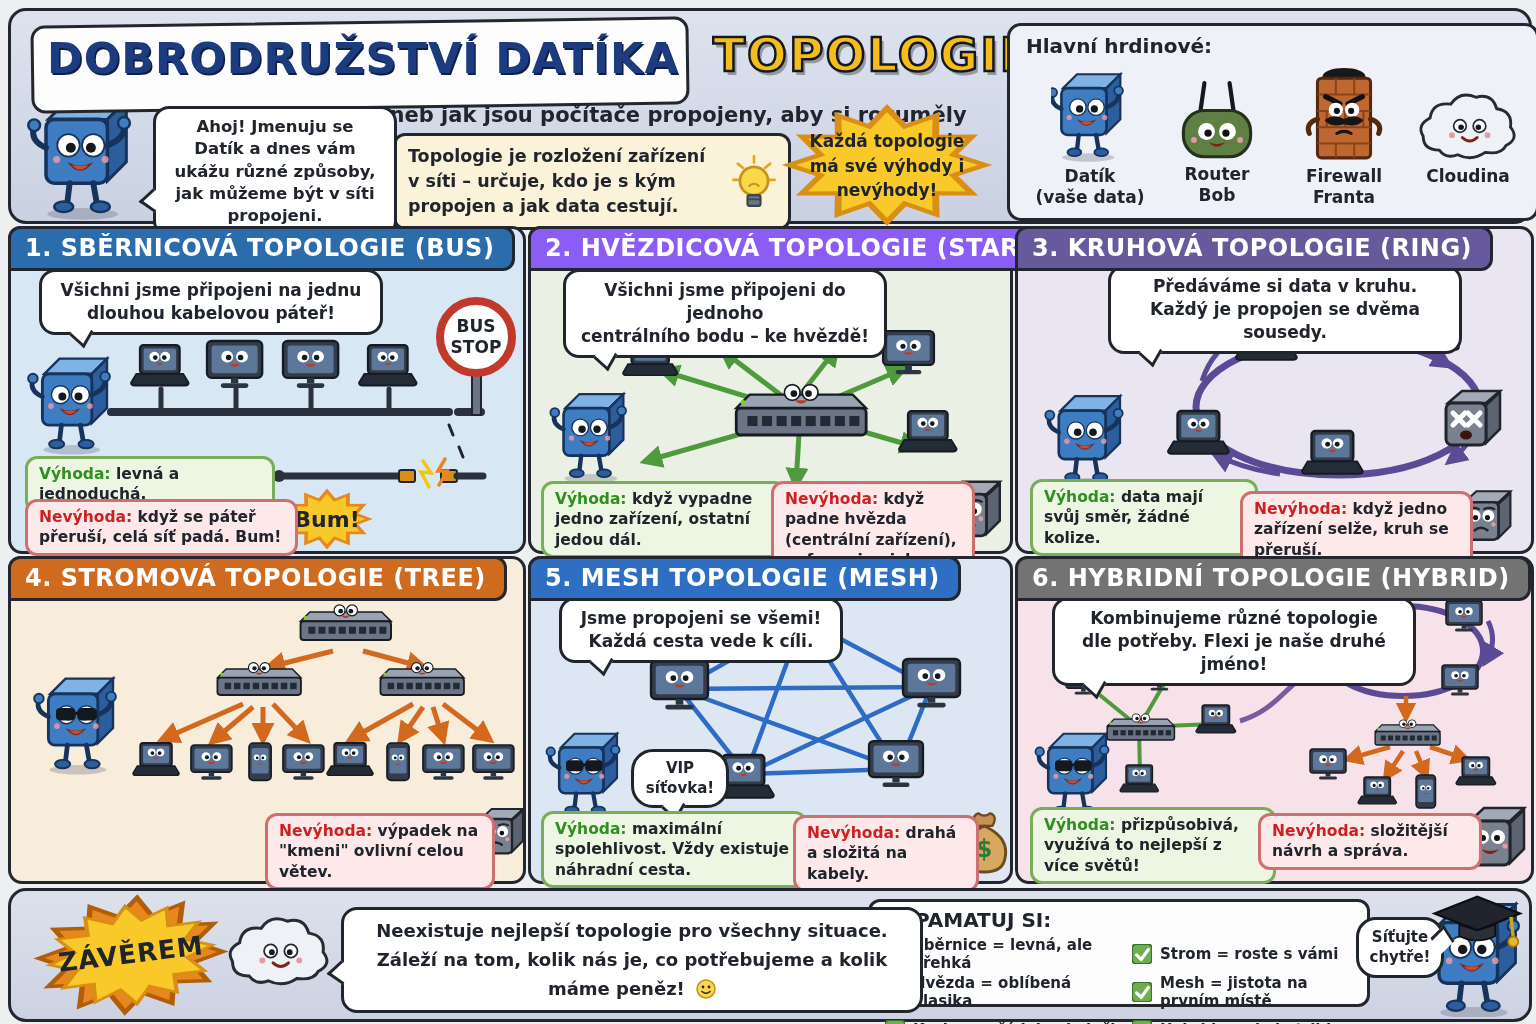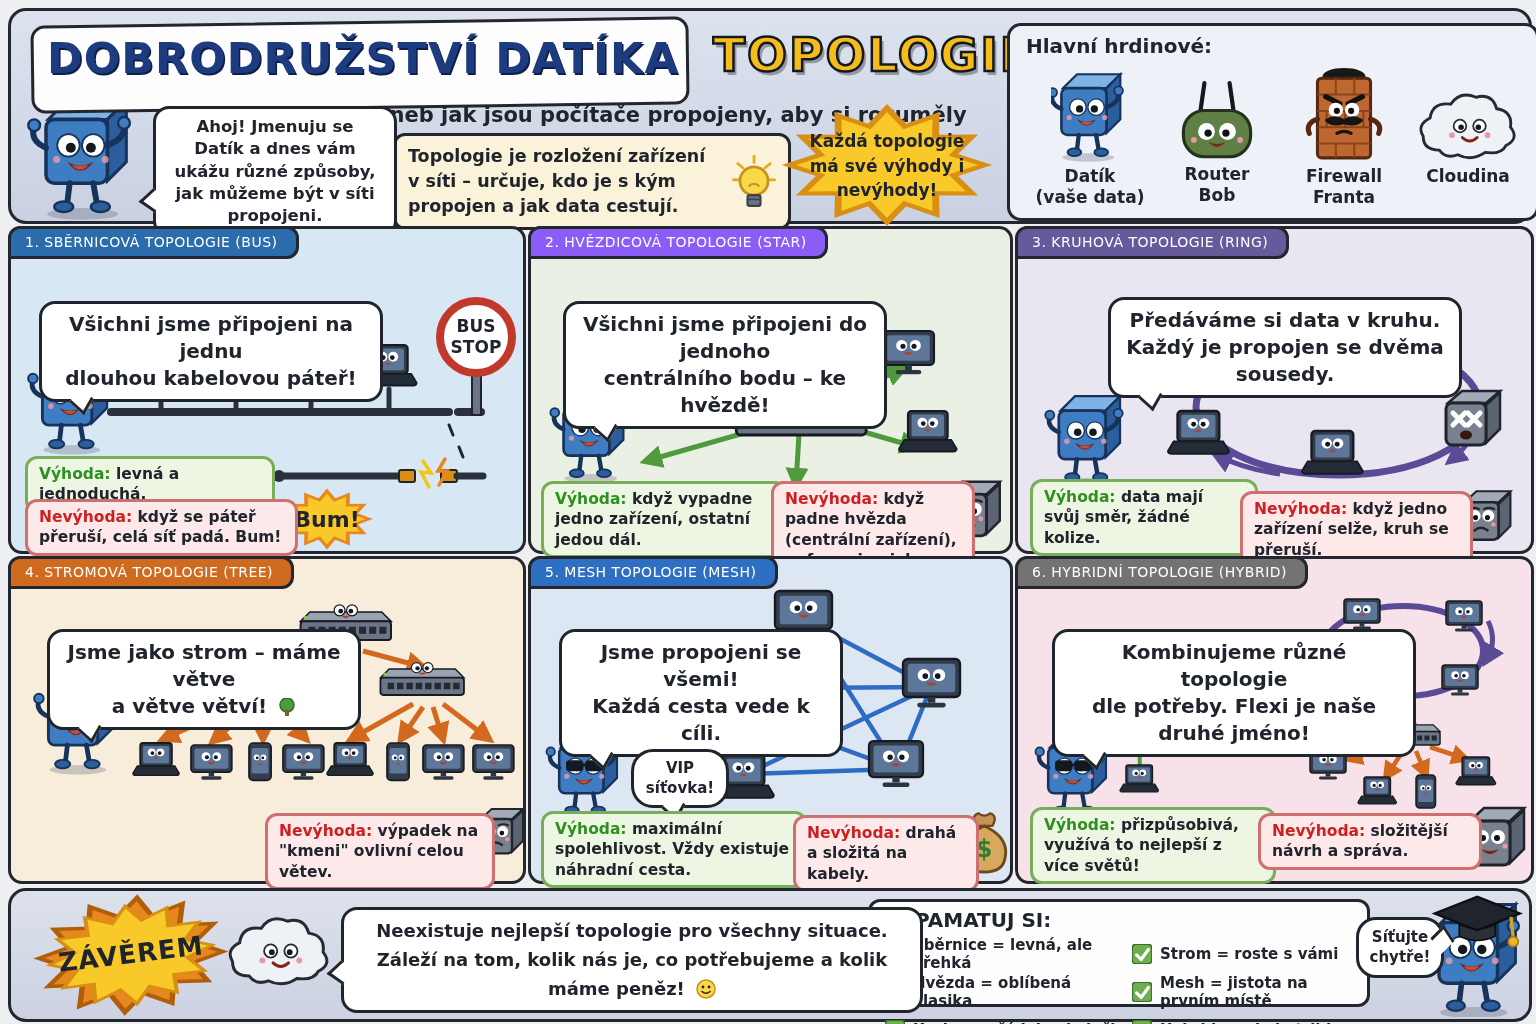--- a/index.html
+++ b/index.html
@@ -46,25 +46,25 @@
   
   .panel{position:absolute;border:3.5px solid #23262e;border-radius:14px;z-index:1;}
   .p1{left:8px;  top:226px;width:512px;height:322px;background:#d8e7f4;}
   .p2{left:528px;top:226px;width:479px;height:322px;background:#ebf0e4;}
   .p3{left:1015px;top:226px;width:513px;height:322px;background:#eae6f1;}
   .p4{left:8px;  top:556px;width:512px;height:322px;background:#f8ecda;}
   .p5{left:528px;top:556px;width:479px;height:322px;background:#dde7f3;}
   .p6{left:1015px;top:556px;width:513px;height:322px;background:#f7e2e9;}
   .ph{position:absolute;left:-3px;top:-3px;display:inline-block;padding:5px 18px 6px 14px;
       border:3px solid #23262e;border-radius:12px 12px 12px 0;color:#fff;
-      font-size:14px;font-weight:400;letter-spacing:.5px;z-index:7;white-space:nowrap;}
+      font-size:24px;font-weight:700;letter-spacing:.5px;z-index:7;white-space:nowrap;}
   .h1{background:#2a6cac;} .h2{background:#8b5cf6;} .h3{background:#665a9d;}
   .h4{background:#cf6b1e;} .h5{background:#2e6fc4;} .h6{background:#737373;}
   .diag{position:absolute;left:0;top:0;width:100%;height:100%;z-index:2;}
-  .pbubble{font-size:20px;margin-top:32px;}
+  .pbubble{font-size:17px;}
 
   
   .footband{left:8px;top:888px;width:1518px;height:128px;background:linear-gradient(180deg,#dde1ec,#ccd2e2);
            border:3.5px solid #23262e;border-radius:18px;z-index:1;}
   .star-zav{position:absolute;left:22px;top:4px;width:196px;height:120px;transform:rotate(-7deg);}
   .star-zav .startext{position:absolute;left:20px;top:44px;width:156px;text-align:center;
            font-size:26px;font-weight:900;letter-spacing:1px;}
   .foot-bubble{left:330px;top:16px;width:548px;font-size:18px;line-height:1.6;}
   .foot-bubble:after{left:-12px;bottom:28px;transform:rotate(35deg) skewX(-12deg);}
   .memo{position:absolute;left:857px;top:8px;width:502px;height:108px;background:#fdfdfd;
@@ -498,30 +498,20 @@
         <use href="#phn" transform="translate(238,184) scale(0.85)"></use>
         <use href="#mon" transform="translate(272,186) scale(0.68)"></use>
         <use href="#lap" transform="translate(316,184) scale(0.72)"></use>
         <use href="#phn" transform="translate(376,184) scale(0.85)"></use>
         <use href="#mon" transform="translate(412,186) scale(0.68)"></use>
         <use href="#mon" transform="translate(462,186) scale(0.68)"></use>
       </g>
       <use href="#dtkc" transform="translate(26,112) scale(0.95)"></use>
       <use href="#sadc" transform="translate(462,246) scale(0.78)"></use>
     </svg>
-    <div class="bubble pbubble" style="left:36px;top:38px;width:280px">
-      <div>Jsme jako strom – máme větve</div>
-      <div><span>a větve větví!</span>
-        <span style="display:inline-block;vertical-align:-3px;margin-left:4px">
-          <svg width="18" height="18" viewBox="0 0 18 18">
-              <use href="#treeico"></use>
-            </svg>
-        </span>
-      </div>
-    </div>
     <div class="disbox" style="left:254px;top:254px;width:202px">
       <b>Nevýhoda:</b> <span>výpadek na "kmeni" ovlivní celou větev.</span>
     </div>
   </div>
 
   <div class="panel p5">
     <div class="ph h5">5. MESH TOPOLOGIE (MESH)</div>
     <svg class="diag" viewBox="0 0 479 322">
       <g stroke="#2e6bc4" stroke-width="4.5" stroke-linecap="round">
         <line x1="272" y1="60" x2="148" y2="130"></line>

